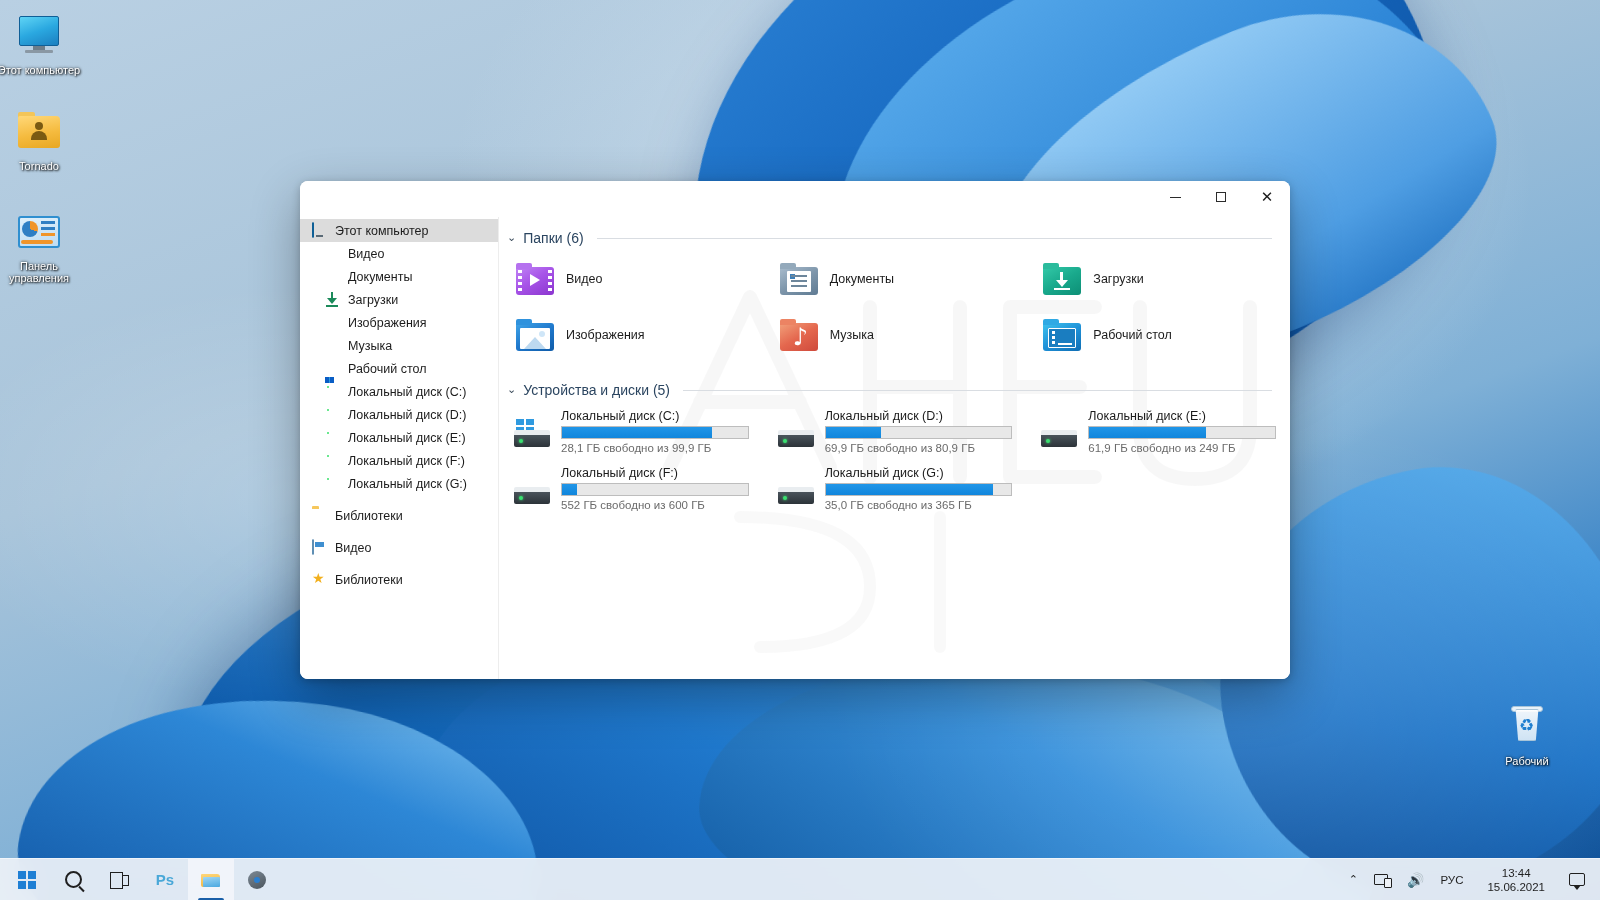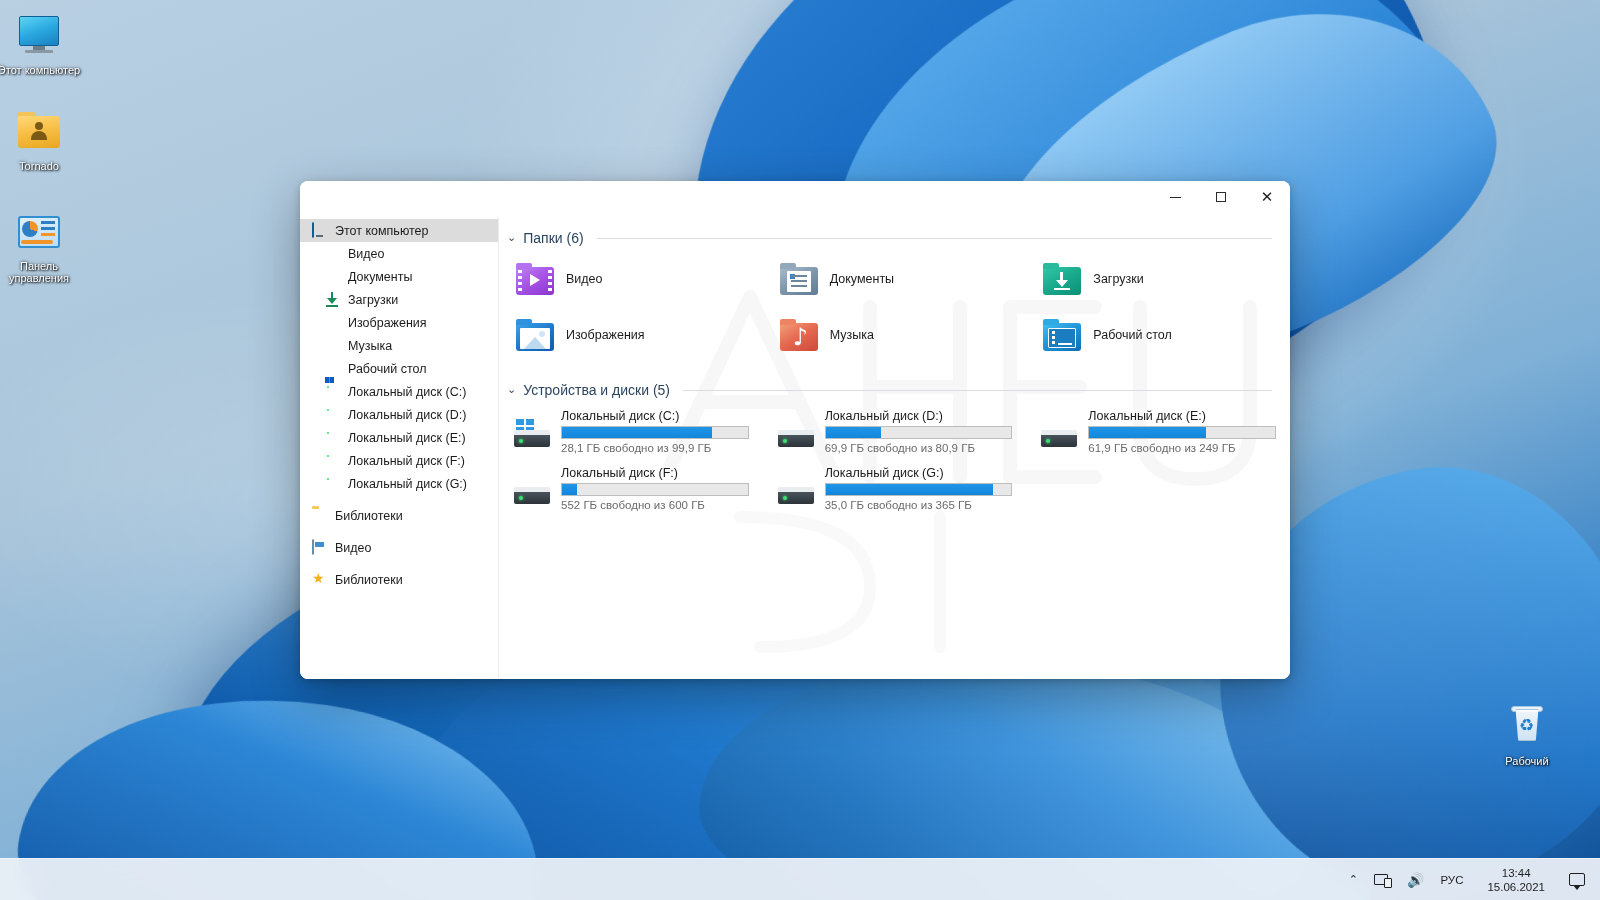--- a/index.html
+++ b/index.html
@@ -647,20 +647,48 @@
               <span class="drive-free" style="display:block">35,0 ГБ свободно из 365 ГБ</span>
             </span>
           </div>
 
         </div>
       </div>
     </div>
   </div>
 
   <div id="taskbar">
+    <div id="tb-left">
+      <div class="tb-btn">
+        <span class="tb-win">
+            <i></i>
+            <i></i>
+            <i></i>
+            <i></i>
+          </span>
+      </div>
+      <div class="tb-btn">
+        <span class="tb-search"></span>
+      </div>
+      <div class="tb-btn">
+        <span class="tb-taskview"></span>
+      </div>
+      <div class="tb-btn">
+        <span class="tb-ps">Ps</span>
+      </div>
+      <div class="tb-btn active">
+        <span class="tb-explorer">
+          <span class="tb-exp-back"></span>
+            <span class="tb-exp-front"></span>
+        </span>
+      </div>
+      <div class="tb-btn">
+        <span class="tb-circle"></span>
+      </div>
+    </div>
 
     <div id="tb-right">
       <div class="tray-btn">
         <span class="tray-chev">⌃</span>
       </div>
       <div class="tray-btn">
         <span class="tray-net"></span>
       </div>
       <div class="tray-btn">
         <span class="tray-vol">🔊</span>

